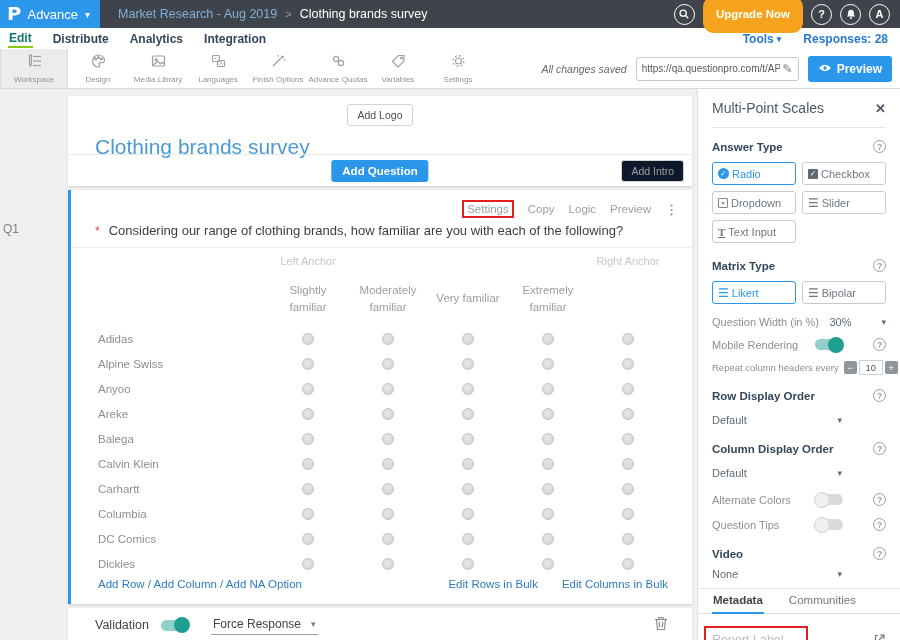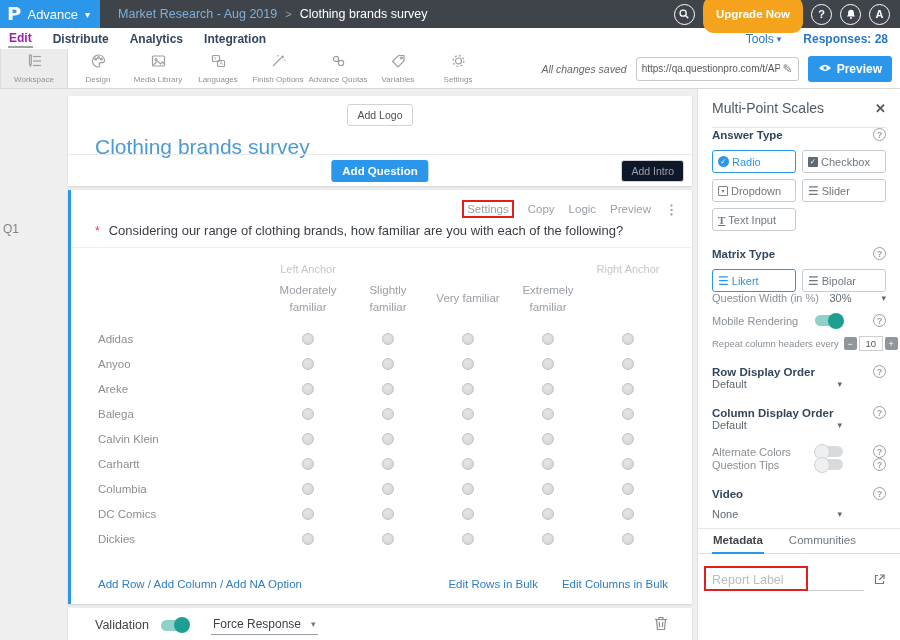--- a/index.html
+++ b/index.html
@@ -18,23 +18,23 @@
   .crumb-parent { color:#7FB0D9; cursor:pointer; }
   .crumb-sep { color:#9AA0A6; font-size:11px; }
   .crumb-current { color:#fff; }
   .topbar-right { margin-left:auto; display:flex; align-items:center; gap:8px; padding-right:10px; }
   .tcircle { width:21px; height:21px; border:1.5px solid #fff; border-radius:50%; display:flex; align-items:center; justify-content:center; color:#fff; font-size:11px; font-weight:700; cursor:pointer; }
   .upgrade-btn { background:#F5A31C; color:#fff; font-size:11.5px; font-weight:700; border:none; border-radius:11px; height:37px; padding:0 13px; cursor:pointer; }
 
   
   .tabsrow { height:21px; background:#fff; display:flex; align-items:center; padding:0 12px 0 8px; }
   .nav-tab { font-size:12px; font-weight:600; color:#33475F; margin-right:19px; padding:2px 1px 1px; cursor:pointer; }
-  .nav-tab.active { color:#a21caf; border-bottom:2px solid #a3a3a3; }
+  .nav-tab.active { color:#0f766e; border-bottom:2px solid #84cc16; }
   .tabsrow-right { margin-left:auto; display:flex; align-items:center; gap:22px; }
-  .tools-link { color:#2979C8; font-size:12px; font-weight:400; cursor:pointer; display:flex; align-items:center; gap:3px; }
+  .tools-link { color:#2979C8; font-size:12px; font-weight:700; cursor:pointer; display:flex; align-items:center; gap:3px; }
   .tools-link .caret { font-size:9px; }
   .responses { color:#2979C8; font-size:12px; font-weight:600; cursor:pointer; }
 
   
   .toolbar { height:40px; background:#fff; border-bottom:1px solid #D9D9D9; display:flex; align-items:stretch; }
   .tool-item { width:60px; display:flex; flex-direction:column; align-items:center; justify-content:center; gap:2px; cursor:pointer; }
   .tool-item svg { stroke:#9AA0A6; fill:none; stroke-width:1.2; }
   .tool-label { font-size:8px; color:#8D939A; white-space:nowrap; }
   .tool-item.active { width:68px; background:#ECECEC; border-left:1px solid #DCDCDC; border-right:1px solid #DCDCDC; }
   .toolbar-right { margin-left:auto; display:flex; align-items:center; gap:9px; padding-right:8px; }
@@ -66,21 +66,21 @@
   .q-action { cursor:pointer; }
   .annotation-box { border:2px solid #E0201E; padding:1px 3px; }
   .kebab { cursor:pointer; color:#9AA0A6; font-size:13px; font-weight:700; }
   .kebab::after { content:"⋮"; }
   .q-text-row { position:absolute; top:33px; left:24px; right:20px; display:flex; align-items:flex-start; }
   .req-star { color:#E04040; font-size:12px; margin:1px 9px 0 0; }
   .q-text { font-size:13px; color:#3A3F45; }
   .q-divider { position:absolute; top:57px; left:0; right:0; border-bottom:1px solid #EFEFEF; }
 
   .mgrid { display:grid; grid-template-columns:170px repeat(5, 80px); padding-left:27px; align-items:center; }
-  .anchors-row { position:absolute; top:73px; left:0; right:0; }
+  .anchors-row { position:absolute; top:65px; left:0; right:0; }
   .anchor { font-size:11px; color:#C4C7CA; text-align:center; }
   .mhead-row { position:absolute; top:92px; left:0; right:0; }
   .mhead { font-size:11.5px; color:#9AA0A6; text-align:center; line-height:1.45; padding:0 2px; }
   .mrows { position:absolute; top:136px; left:0; right:0; }
   .mrow { height:25px; }
   .mrow-label { font-size:11.5px; color:#8A8F94; }
   .mcell { display:flex; justify-content:center; }
   .radio { width:12px; height:12px; border-radius:50%; border:1px solid #C2C2C2; background:radial-gradient(circle at 40% 35%, #E6E6E6, #D3D3D3); cursor:pointer; }
 
   .q-links-row { position:absolute; top:388px; left:27px; right:24px; display:flex; align-items:center; font-size:11.5px; }
@@ -136,21 +136,21 @@
   .step-input { width:24px; height:15px; border:1px solid #CFCFCF; margin:0 2px; text-align:center; font-size:9.5px; color:#555; font-family:"Liberation Sans", sans-serif; }
   .meta-tabs { display:flex; gap:24px; border-bottom:1px solid #DDD; margin:0 -14px; padding:0 14px; }
   .meta-tab { font-size:11.5px; padding:5px 1px 6px; color:#6F7880; cursor:pointer; }
   .meta-tab.active { color:#3F444A; font-weight:600; border-bottom:2px solid #2B97EA; margin-bottom:-1px; }
   .report-row { position:relative; margin-top:16px; height:24px; }
   .report-input { width:152px; border:none; border-bottom:1px solid #C9CCCF; outline:none; font-size:12.5px; color:#3F444A; padding:3px 0; background:transparent; font-family:"Liberation Sans", sans-serif; }
   .report-input::placeholder { color:#B8BDC2; }
   .report-annotation { position:absolute; left:-8px; top:-4px; width:104px; height:25px; border:2px solid #E0201E; pointer-events:none; }
   .ext-icon { position:absolute; right:0; top:2px; cursor:pointer; }
   .ext-icon svg { stroke:#6F7880; fill:none; stroke-width:1.2; } .mt8{margin-top:8px;} .mt9{margin-top:9px;} .mt10{margin-top:10px;}
-  .mt12{} .mt14{margin-top:14px;} .mt16{margin-top:16px;}
+  .mt12{margin-top:12px;} .mt14{margin-top:14px;} .mt16{margin-top:16px;}
 </style>
 </head>
 <body>
 
 <div class="topbar">
   <div class="logo-area">
     <span class="logo-p">P</span>
     <span class="logo-product">Advance</span>
     <span class="caret"></span>
   </div>
@@ -311,29 +311,47 @@
       <div></div>
       <div class="anchor">Left Anchor</div>
       <div></div>
         <div></div>
         <div></div>
       <div class="anchor">Right Anchor</div>
     </div>
 
     <div class="mgrid mhead-row">
       <div></div>
+      <div class="mhead">Slightly familiar</div>
       <div class="mhead">Moderately familiar</div>
-      <div class="mhead">Slightly familiar</div>
       <div class="mhead">Very familiar</div>
       <div class="mhead">Extremely familiar</div>
     </div>
 
     <div class="mrows">
       <div class="mgrid mrow">
         <div class="mrow-label">Adidas</div>
+        <div class="mcell">
+            <span class="radio"></span>
+          </div>
+        <div class="mcell">
+            <span class="radio"></span>
+          </div>
+        <div class="mcell">
+            <span class="radio"></span>
+          </div>
+        <div class="mcell">
+            <span class="radio"></span>
+          </div>
+        <div class="mcell">
+            <span class="radio"></span>
+          </div>
+      </div>
+      <div class="mgrid mrow">
+        <div class="mrow-label">Alpine Swiss</div>
         <div class="mcell">
             <span class="radio"></span>
           </div>
         <div class="mcell">
             <span class="radio"></span>
           </div>
         <div class="mcell">
             <span class="radio"></span>
           </div>
         <div class="mcell">

